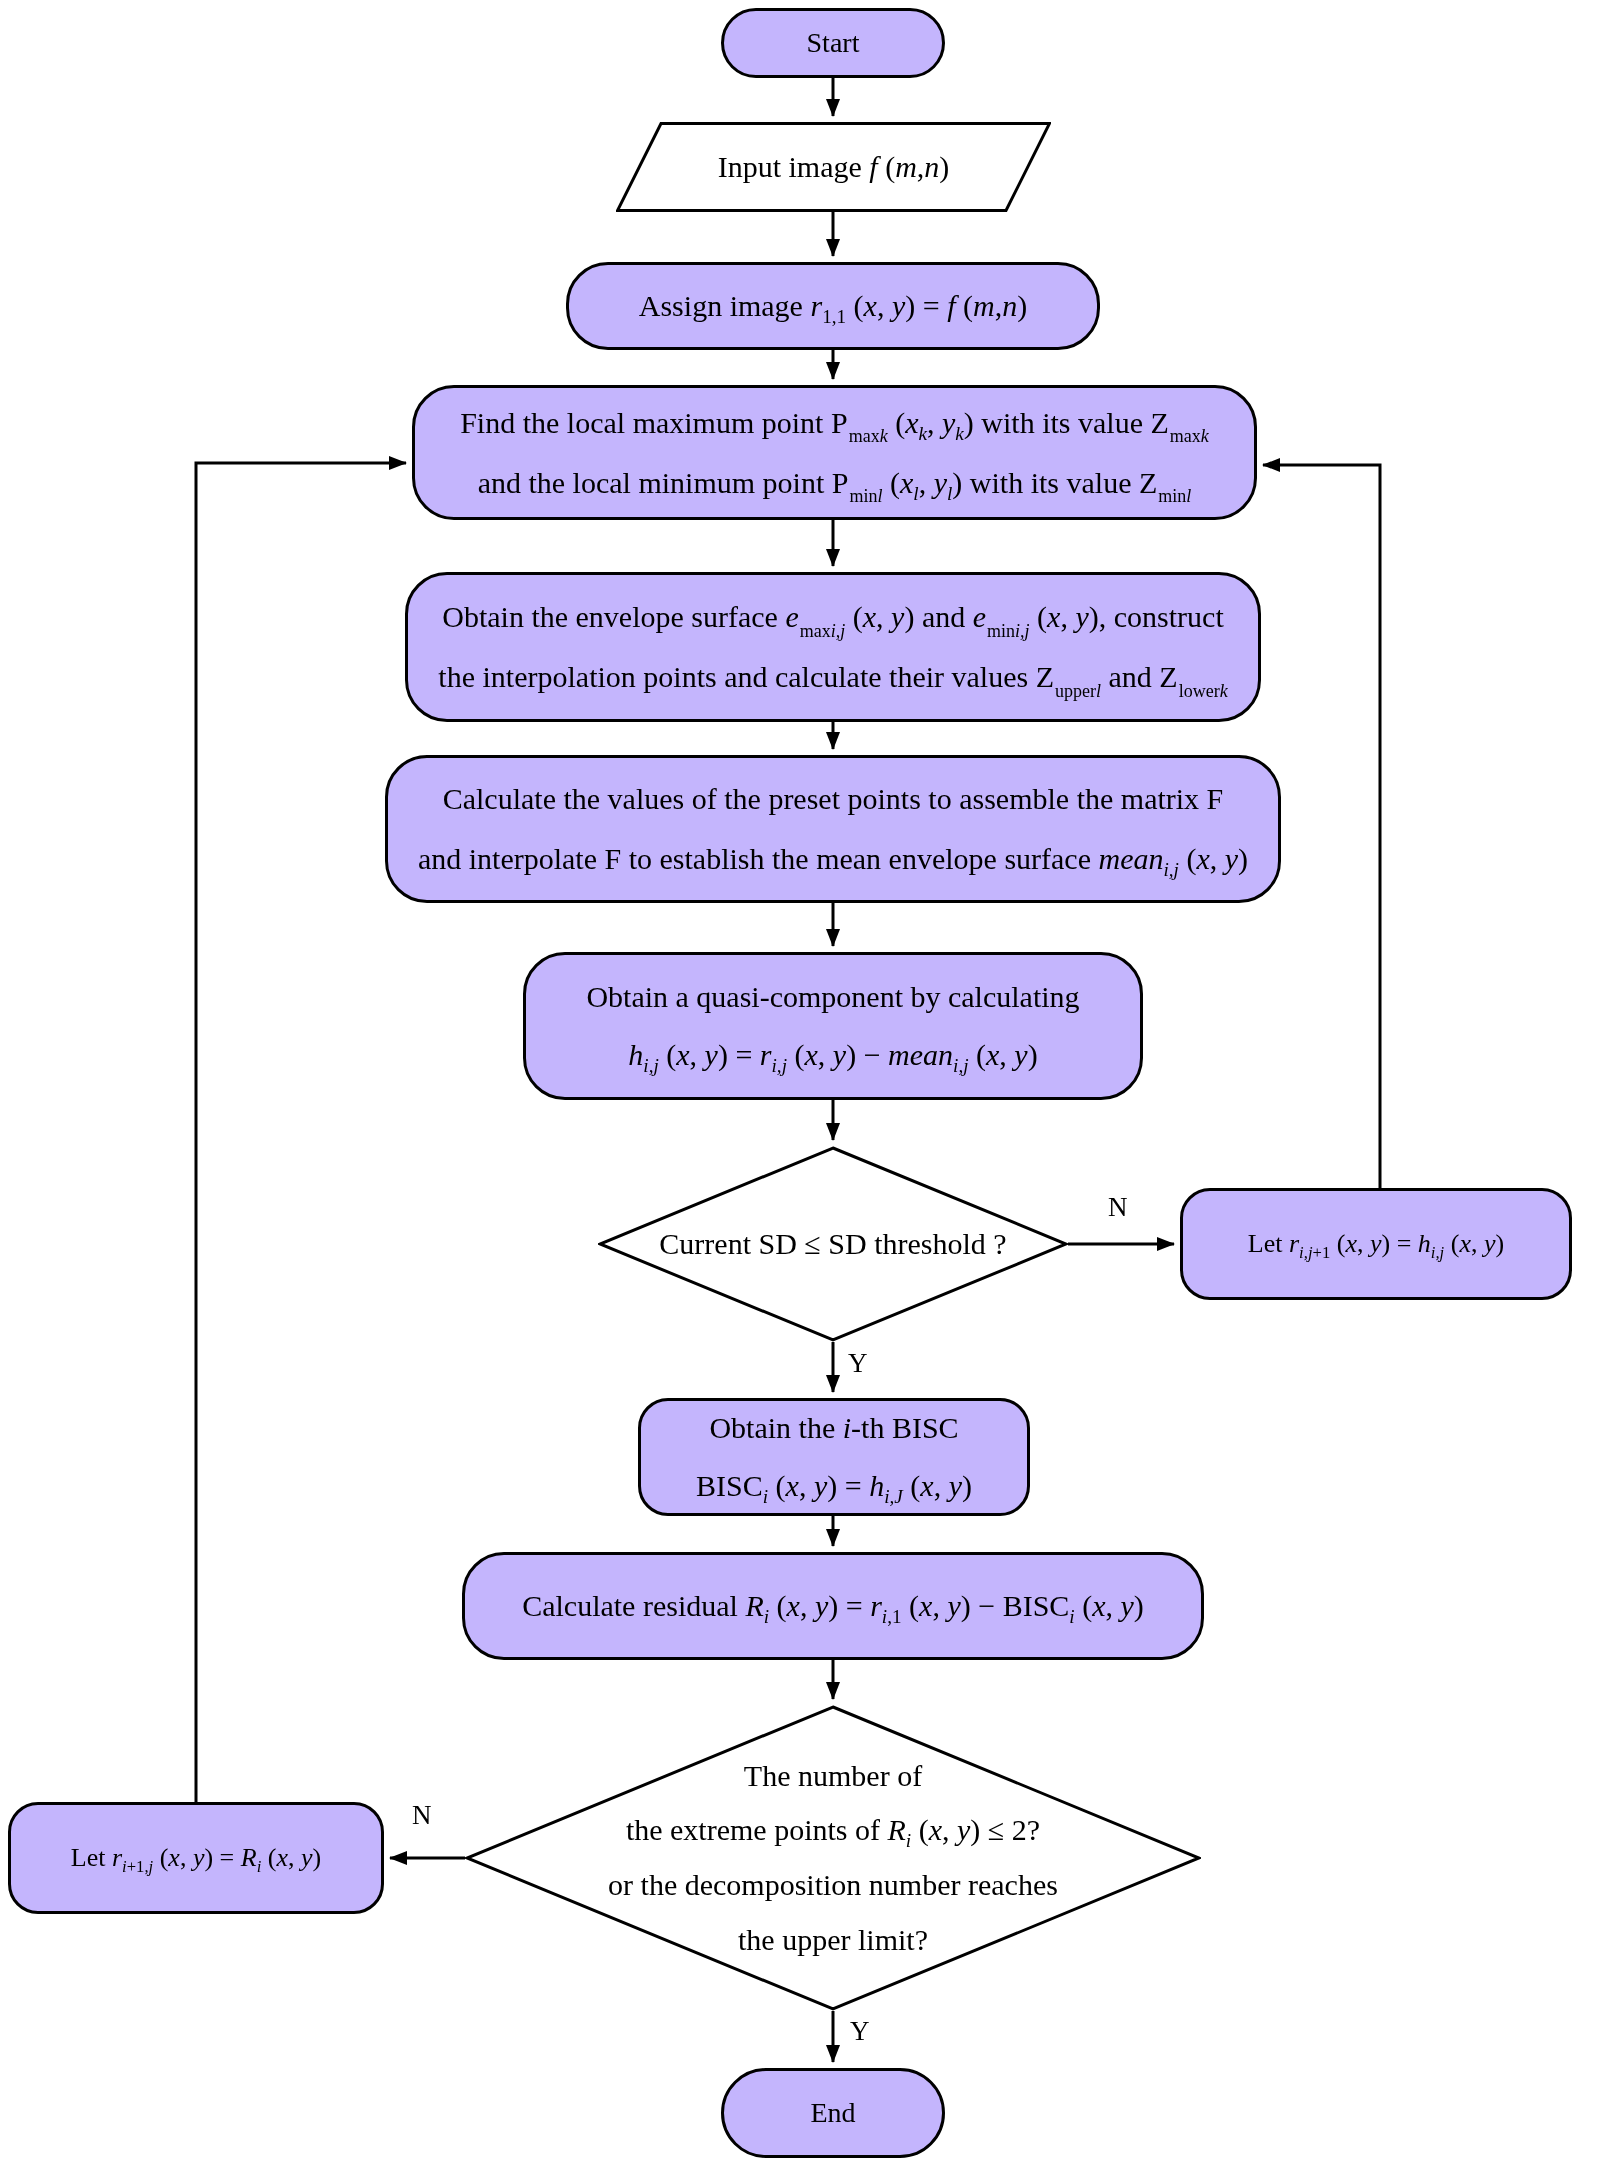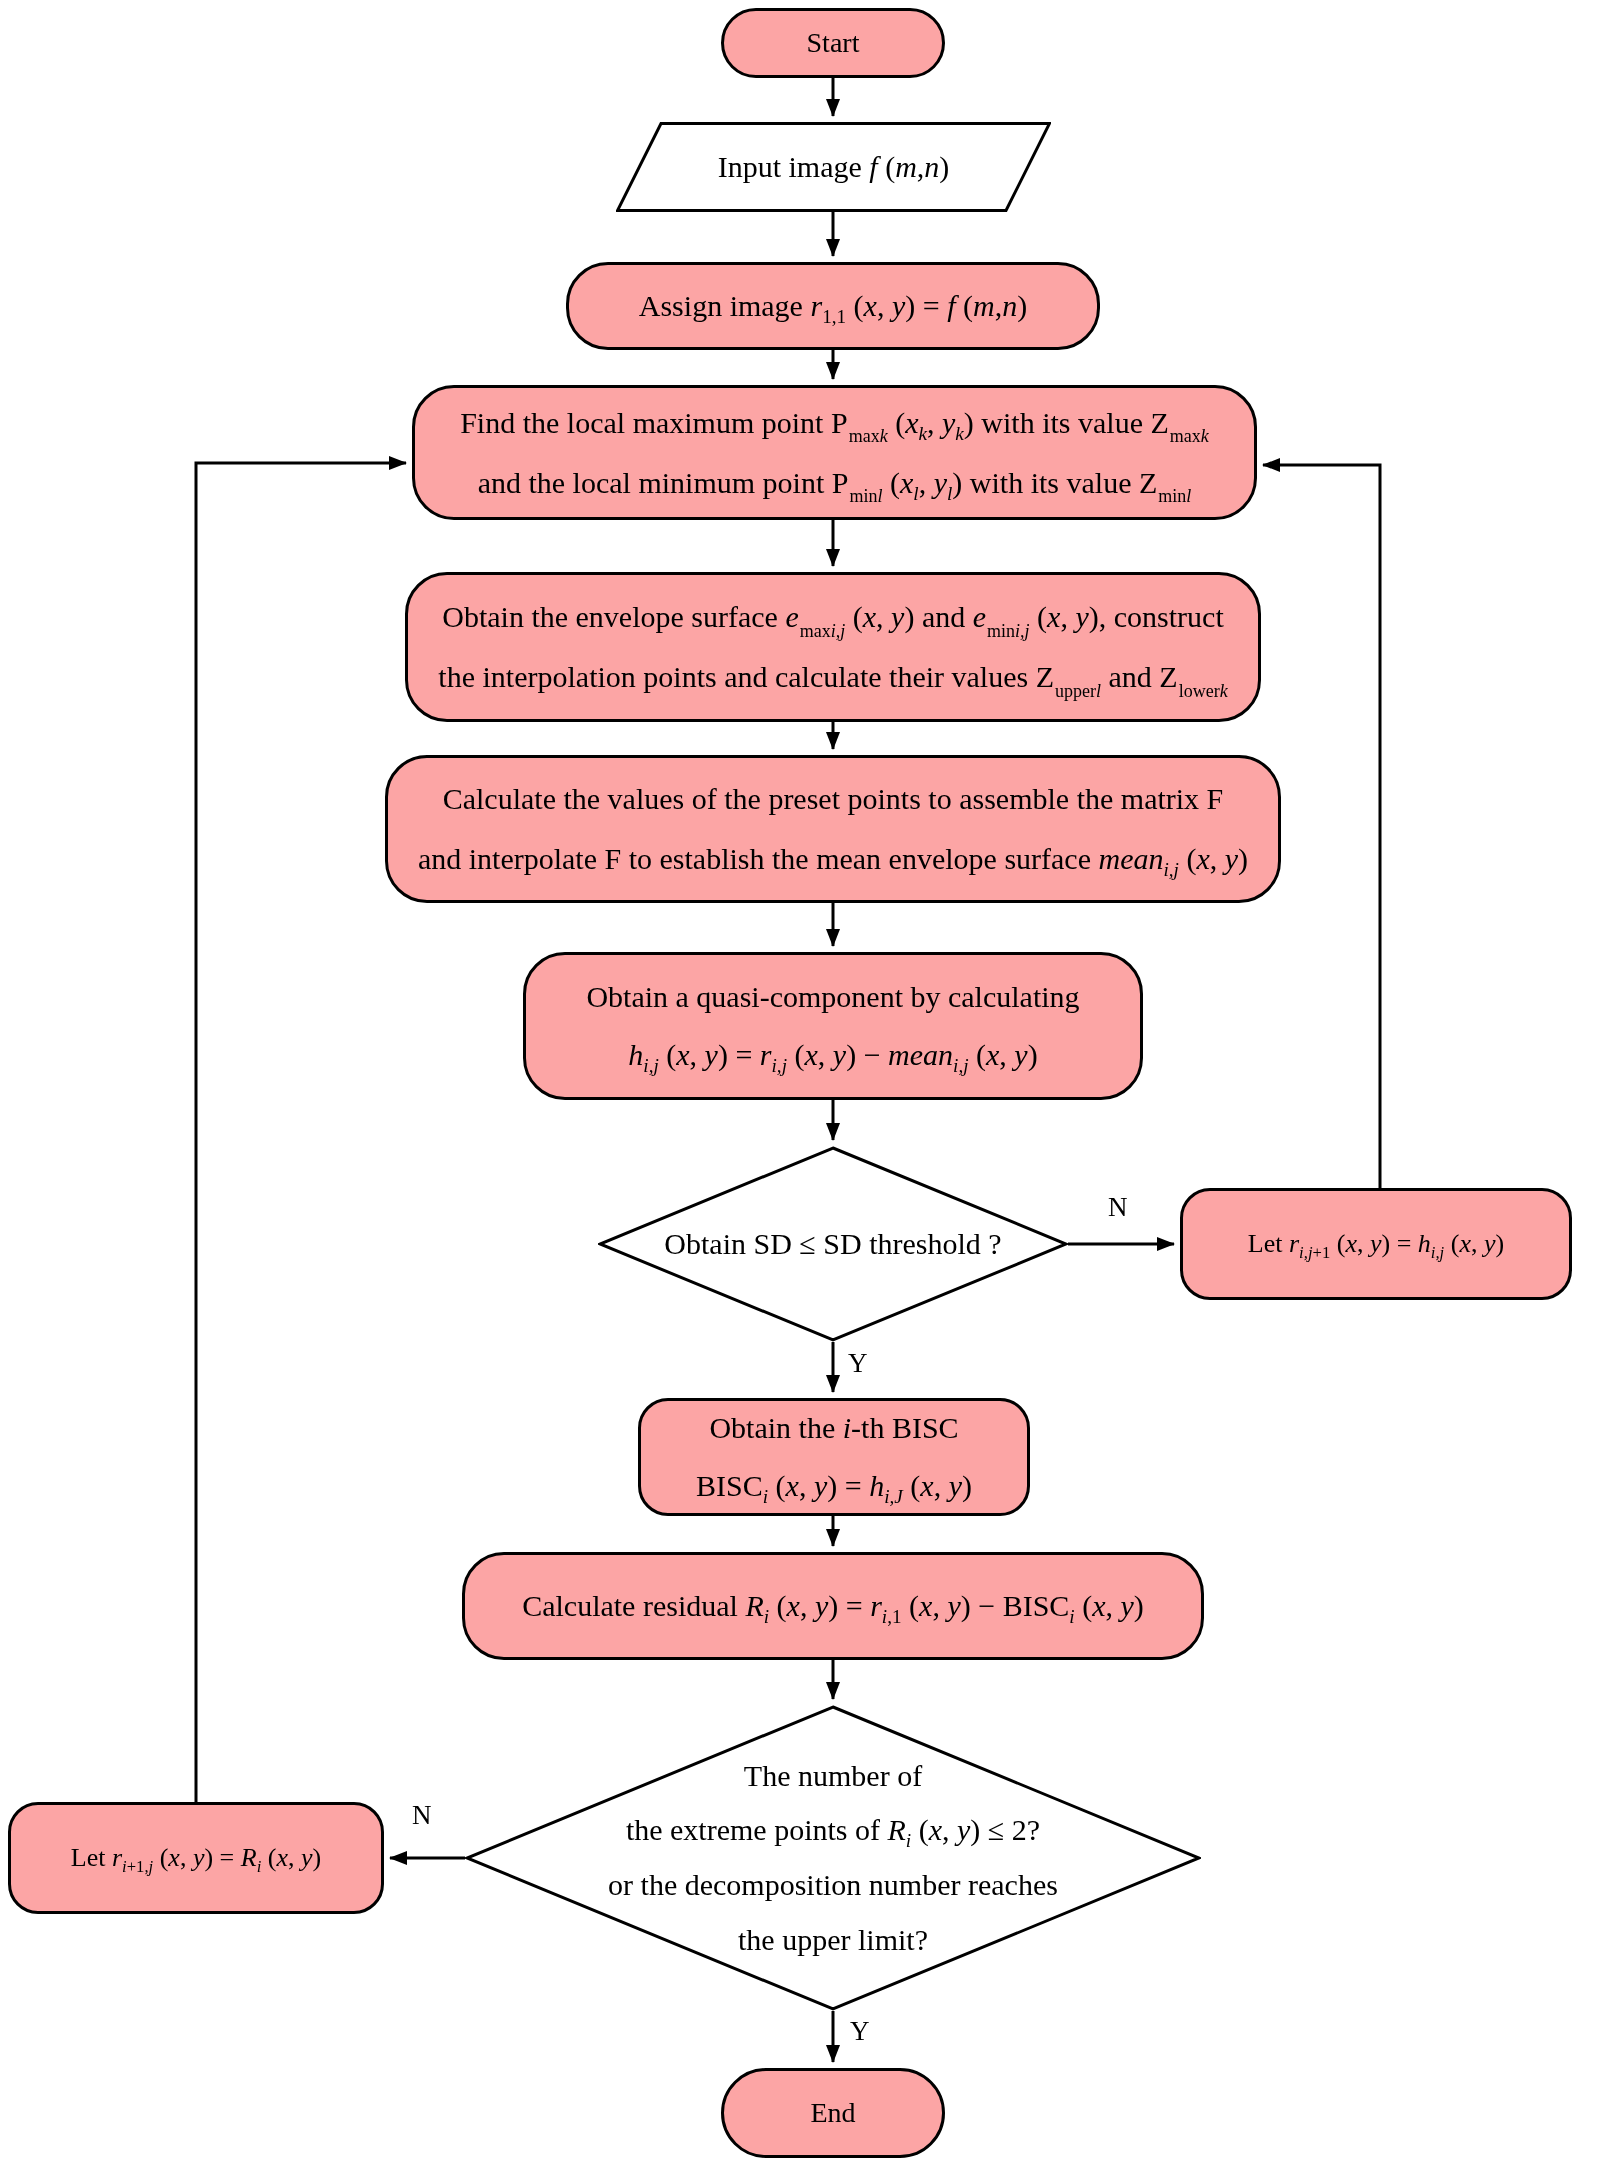--- a/index.html
+++ b/index.html
@@ -19,21 +19,21 @@
   .node{
     position:absolute;
     display:flex;
     align-items:center;
     justify-content:center;
     text-align:center;
     font-size:30px;
     z-index:1;
     box-sizing:border-box;
   }
-  .box{border:3px solid #000;background:#fca5a5;}
+  .box{border:3px solid #000;background:#c4b5fd;}
   .stadium{border-radius:999px;}
   .r40{border-radius:42px;}
   .r28{border-radius:30px;}
   .shape{position:absolute;left:0;top:0;width:100%;height:100%;}
   .shape polygon{fill:#fff;stroke:#000;stroke-width:3;}
   .txt{position:relative;z-index:1;}
   .lines{line-height:2.0;}
   .lines.tight{line-height:1.95;}
   .lines.d2{line-height:1.82;}
   .ln{white-space:nowrap;}
@@ -148,21 +148,21 @@
     <div class="txt lines tight">
       <div class="ln">Obtain a quasi-component by calculating</div>
       <div class="ln"><i>h</i><sub><i>i,j</i></sub> (<i>x</i>, <i>y</i>) = <i>r</i><sub><i>i,j</i></sub> (<i>x</i>, <i>y</i>) − <i>mean</i><sub><i>i,j</i></sub> (<i>x</i>, <i>y</i>)</div>
     </div>
   </div>
 
   <div class="node" style="left:598px;top:1146px;width:470px;height:196px;">
     <svg class="shape" viewBox="0 0 470 196" preserveAspectRatio="none">
       <polygon points="235,2 468,98 235,194 2,98"></polygon>
     </svg>
-    <span class="txt ln">Obtain SD ≤ SD threshold ?</span>
+    <span class="txt ln">Current SD ≤ SD threshold ?</span>
   </div>
 
   <div class="node box r28" style="left:1180px;top:1188px;width:392px;height:112px;font-size:26px;">
     <span class="txt ln">Let  <i>r</i><sub><i>i,j</i>+1</sub> (<i>x</i>, <i>y</i>) = <i>h</i><sub><i>i,j</i></sub> (<i>x</i>, <i>y</i>)</span>
   </div>
 
   <div class="node box r28" style="left:638px;top:1398px;width:392px;height:118px;">
     <div class="txt lines tight">
       <div class="ln">Obtain the <i>i</i>-th BISC</div>
       <div class="ln">BISC<sub><i>i</i></sub> (<i>x</i>, <i>y</i>) = <i>h</i><sub><i>i,J</i></sub> (<i>x</i>, <i>y</i>)</div>

